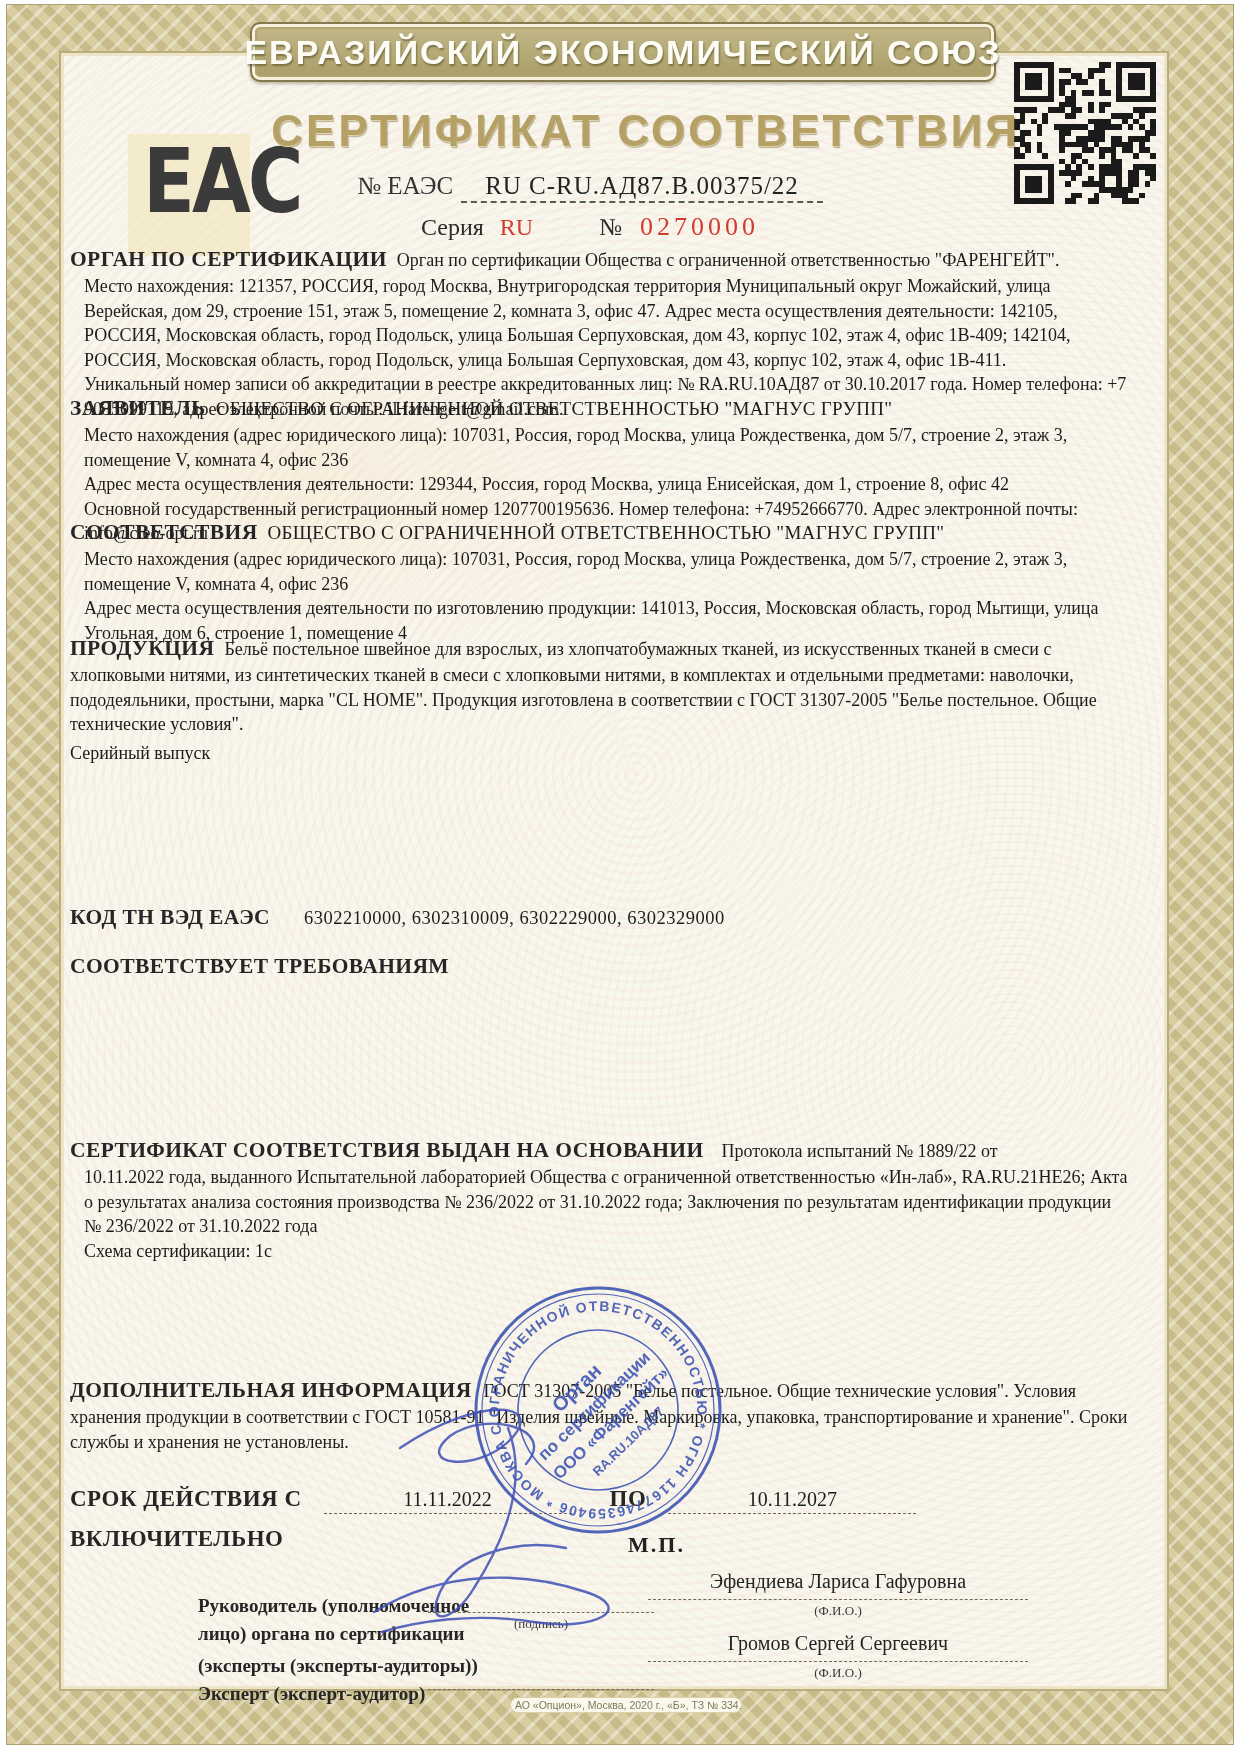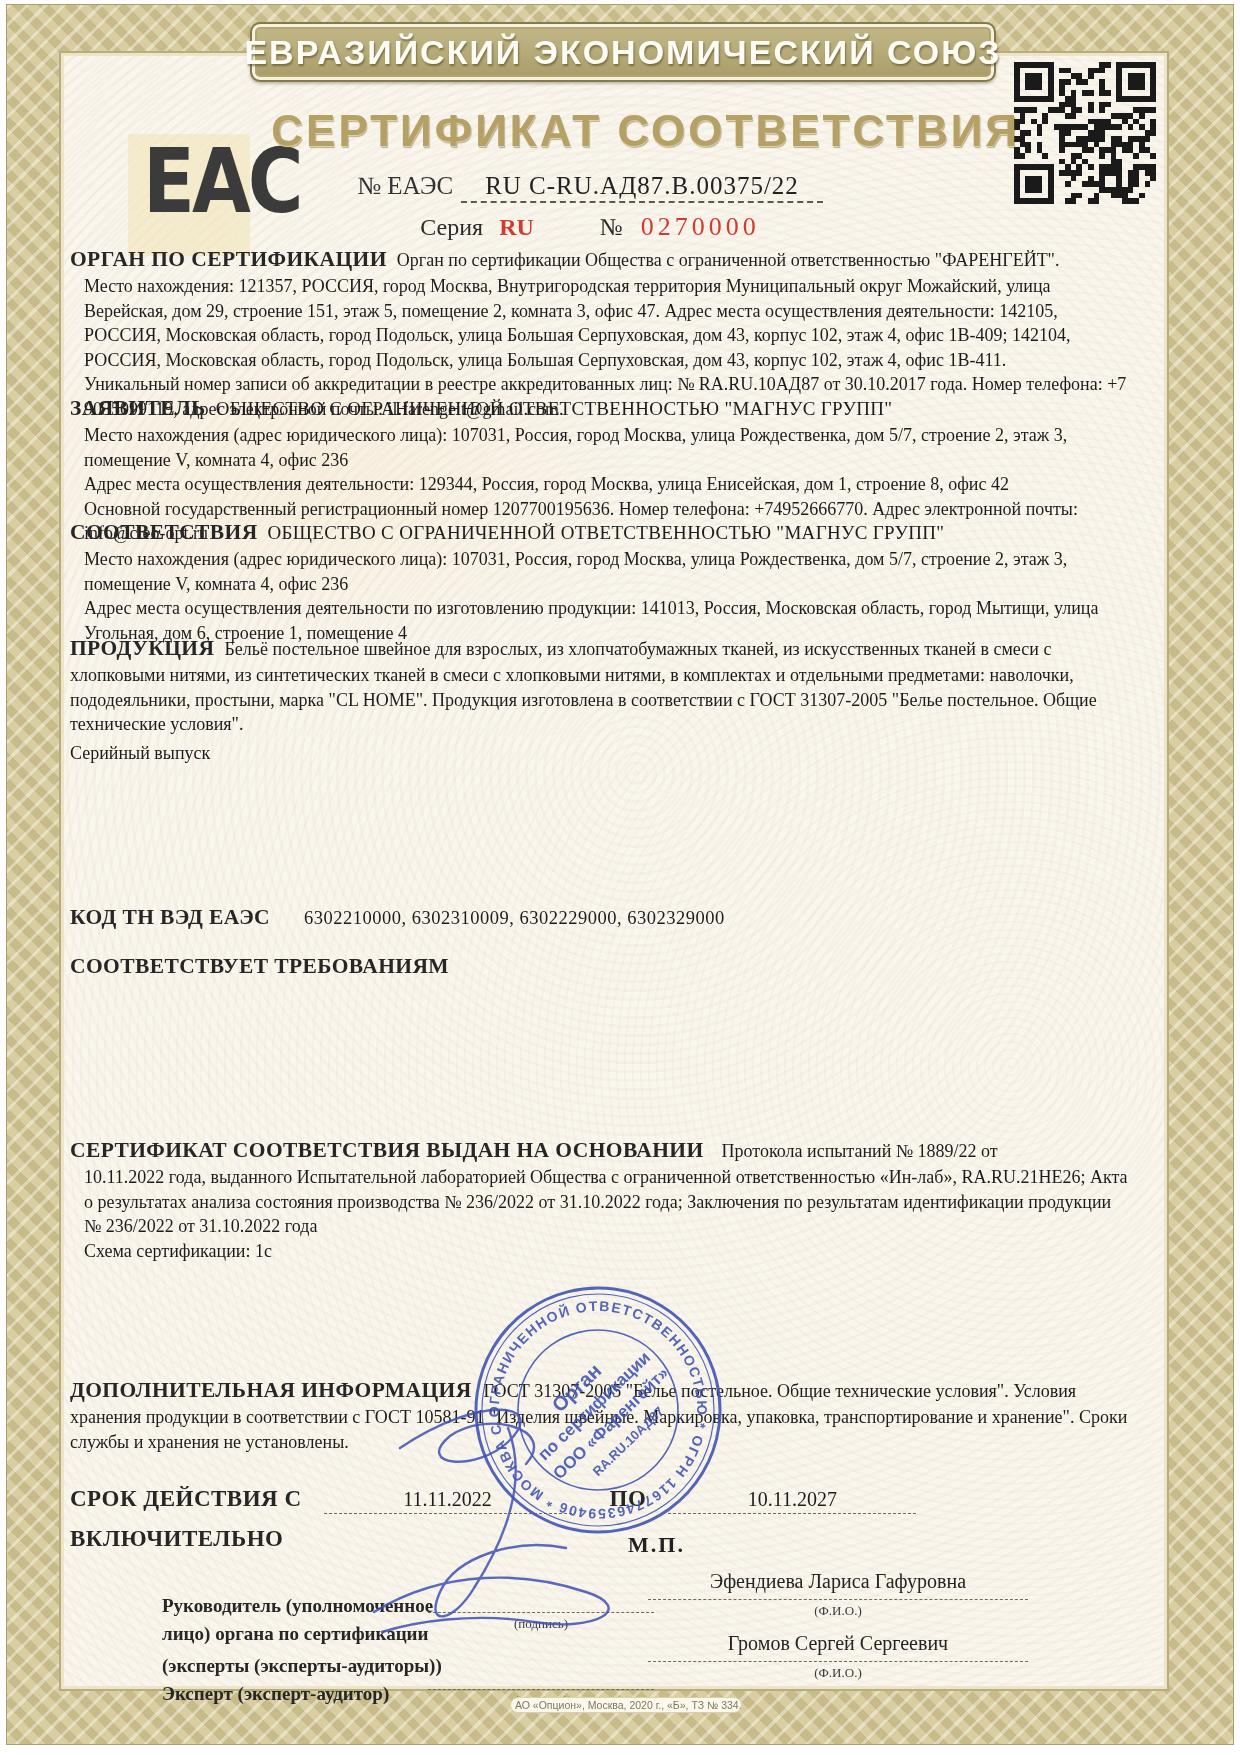--- a/index.html
+++ b/index.html
@@ -41,21 +41,21 @@
 
   
   .doc-title{left:160px;top:106px;width:860px;text-align:right;
     font-family:"Liberation Sans",sans-serif;font-weight:bold;font-size:44px;letter-spacing:3px;
     color:#b5a066;text-shadow:0 1px 0 #ddd2a8, 1px 2px 1px rgba(110,92,45,.45);white-space:nowrap;}
   .num-line{left:160px;top:172px;width:860px;text-align:center;font-size:25px;color:#222;}
   .num-line .lbl{margin-right:8px;color:#333;}
   .num-line .val{display:inline-block;padding:0 24px 1px 24px;border-bottom:2px dashed #5a5a52;letter-spacing:1px;}
   .series-line{left:160px;top:212px;width:860px;text-align:center;font-size:24px;color:#2b2b2b;}
   .series-line .red{color:#d23b2e;}
-  .series-line .series-val{margin:0 60px 0 10px;font-weight:bold;}
+  .series-line .series-val{margin:0 60px 0 10px;font-weight:normal;}
   .series-line .blank-no{letter-spacing:4px;font-size:26px;margin-left:12px;}
 
   
   .sec{left:70px;width:1062px;font-size:18px;line-height:1.36;}
   .sec .sh{font-weight:bold;font-size:21.5px;letter-spacing:.4px;color:#262626;margin-right:10px;}
   .sec .name{font-size:19px;letter-spacing:.3px;}
   .sec p{margin:0;padding-left:14px;}
   .sec p.noind{padding-left:0;}
   .gap6{height:4px;}
 
@@ -66,21 +66,21 @@
 
   
   .validity{left:70px;top:1486px;width:1062px;}
   .validity .vh{font-weight:bold;font-size:23px;letter-spacing:.5px;color:#262626;}
   .validity .date{display:inline-block;width:248px;text-align:center;font-size:20px;
     border-bottom:1.5px dashed #6f6a5a;padding-bottom:2px;margin-left:18px;vertical-align:baseline;}
   .validity .to-lbl{margin-left:34px;}
   .validity .incl{margin-top:12px;}
 
   
-  .sig-label{font-weight:bold;font-size:19px;line-height:1.45;color:#262626;}
+  .sig-label{font-weight:bold;font-size:19px;line-height:1.45;color:#262626;margin-left:36px;}
   .dash-line{border-top:1.5px dashed #6f6a5a;height:0;}
   .cap{font-size:13px;color:#3a3a3a;text-align:center;}
   .sig-name{font-size:20px;text-align:center;color:#242424;}
   .mp{font-weight:bold;font-size:22px;letter-spacing:2px;color:#222;}
 
   .stamp{left:468px;top:1280px;width:260px;height:260px;transform:rotate(-14deg);opacity:.88;}
   .handsig{left:352px;top:1386px;width:336px;height:268px;}
 
   .print-chip{left:510px;top:1697px;width:222px;text-align:left;font-family:"Liberation Sans",sans-serif;
     font-size:10.5px;color:#7d7a58;background:#fbf9ee;border:1px solid #d9d2a8;border-radius:8px;

